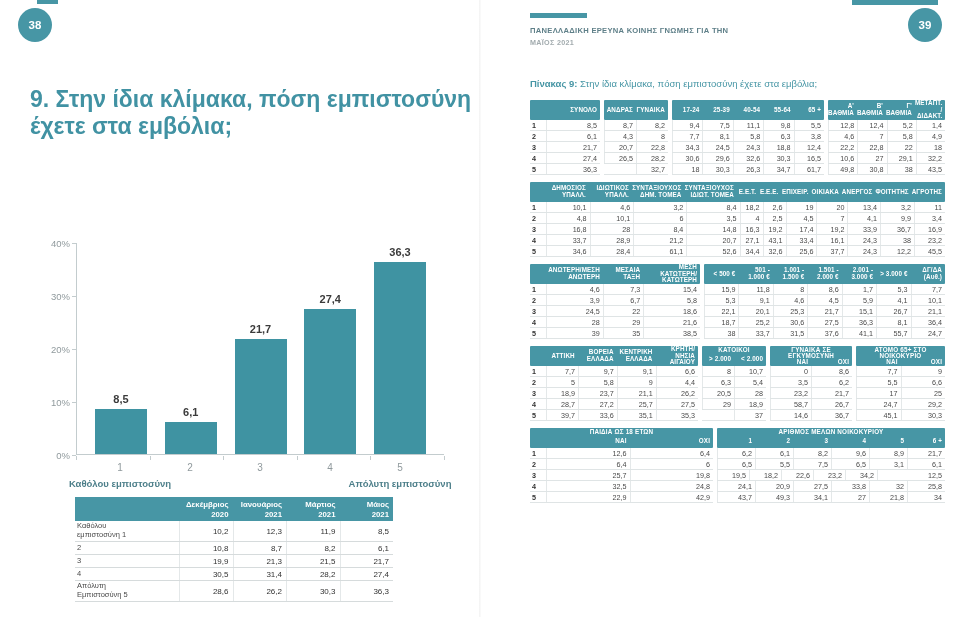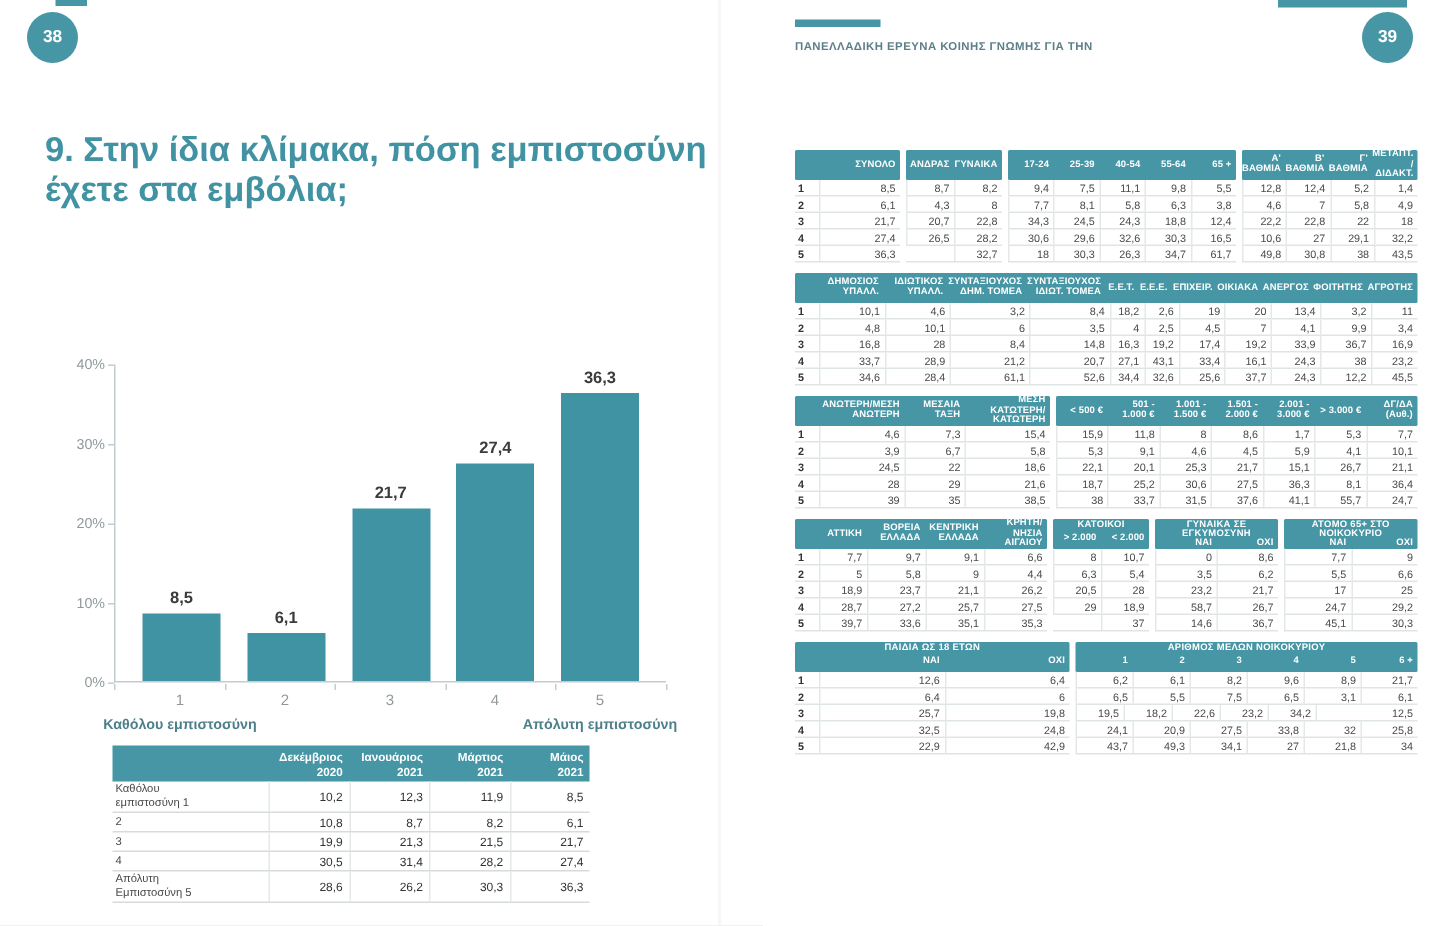--- a/index.html
+++ b/index.html
@@ -100,20 +100,21 @@
   <div class="page-circle" id="circle-left">
     <span>38</span>
   </div>
   <div class="page-circle" id="circle-right">
     <span>39</span>
   </div>
 
   <div id="report-header">
     <div class="bar"></div>
     <div class="l">ΠΑΝΕΛΛΑΔΙΚΗ ΕΡΕΥΝΑ ΚΟΙΝΗΣ ΓΝΩΜΗΣ ΓΙΑ ΤΗΝ</div>
+    <div class="date">ΜΑΪΟΣ 2021</div>
   </div>
 
   <div id="question-title">9. Στην ίδια κλίμακα, πόση εμπιστοσύνη έχετε στα εμβόλια;</div>
 
   <div id="chart">
     <div id="plot">
       <div id="bars">
           <div class="slot">
             <div class="vlabel" style="bottom: 49px;">8,5</div>
             <div class="bar" style="height: 45px; background: rgb(63, 147, 162);"></div>
@@ -219,20 +220,23 @@
         <div class="crow tall">
           <div class="clabel">Απόλυτη Εμπιστοσύνη 5</div>
           <div class="cval">28,6</div>
           <div class="cval">26,2</div>
           <div class="cval">30,3</div>
           <div class="cval">36,3</div>
         </div>
       </div>
   </div>
 
+  <div id="pinakas-title">
+    <span class="b">Πίνακας 9:</span><span> Στην ίδια κλίμακα, πόση εμπιστοσύνη έχετε στα εμβόλια;</span>
+  </div>
 
   <div id="dtables">
       <div class="dtable">
         <div class="dgroup" style="width: 70px;">
           <div class="ghead">
             <div class="gcols">
               <div class="lspace"></div>
               <div class="gcol" style="flex: 1 1 0px;">ΣΥΝΟΛΟ</div>
             </div>
           </div>

